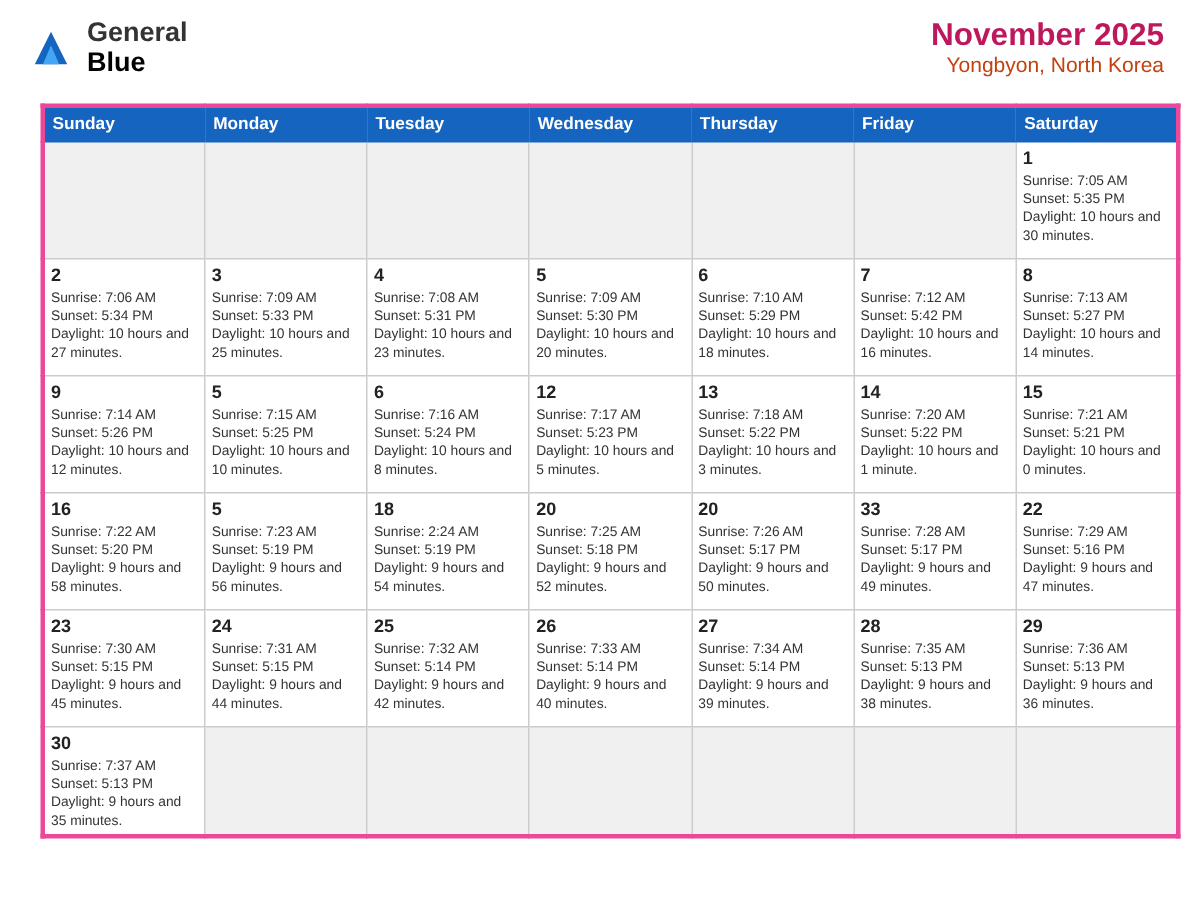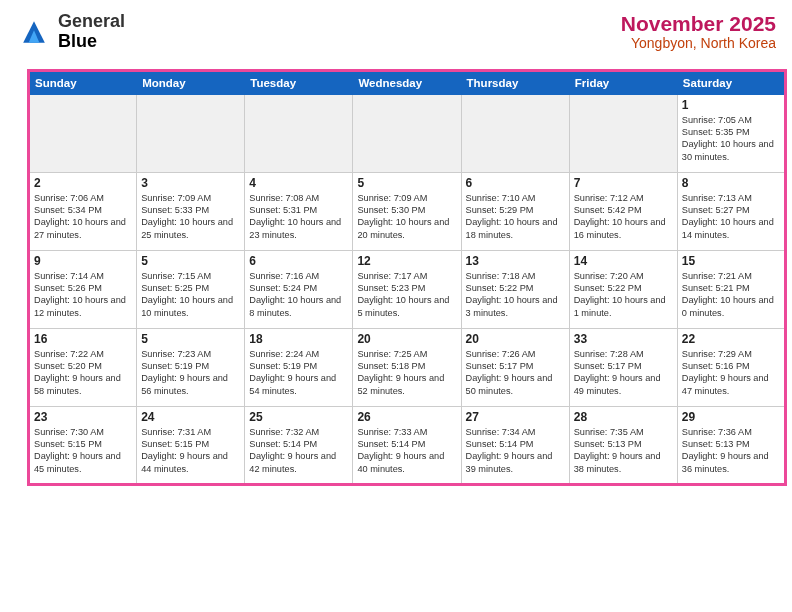--- a/index.html
+++ b/index.html
@@ -338,15 +338,30 @@
 and 38 minutes.</div>
           </td>
           <td>
             <span class="day-number">29</span>
             <div class="day-info">Sunrise: 7:36 AM
 Sunset: 5:13 PM
 Daylight: 9 hours
 and 36 minutes.</div>
           </td>
         </tr>
+        <tr class="last-row">
+          <td>
+            <span class="day-number">30</span>
+            <div class="day-info">Sunrise: 7:37 AM
+Sunset: 5:13 PM
+Daylight: 9 hours
+and 35 minutes.</div>
+          </td>
+          <td class="empty"></td>
+          <td class="empty"></td>
+          <td class="empty"></td>
+          <td class="empty"></td>
+          <td class="empty"></td>
+          <td class="empty"></td>
+        </tr>
       </tbody>
   </table>
 </div>
 
 </body></html>

